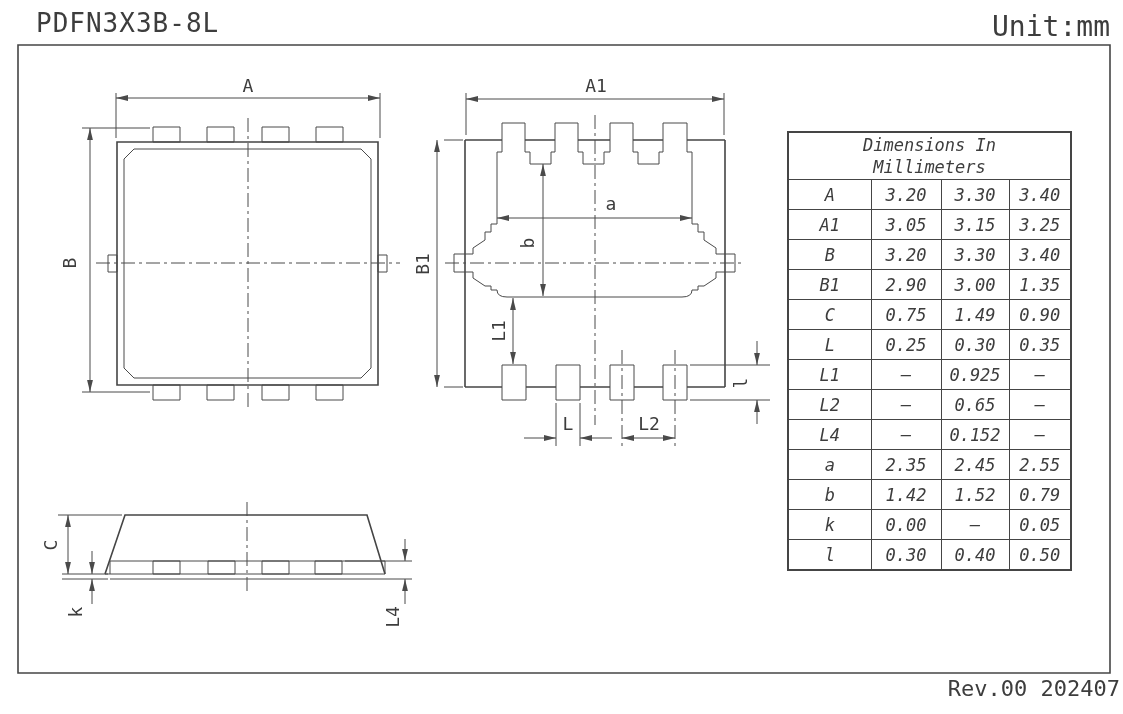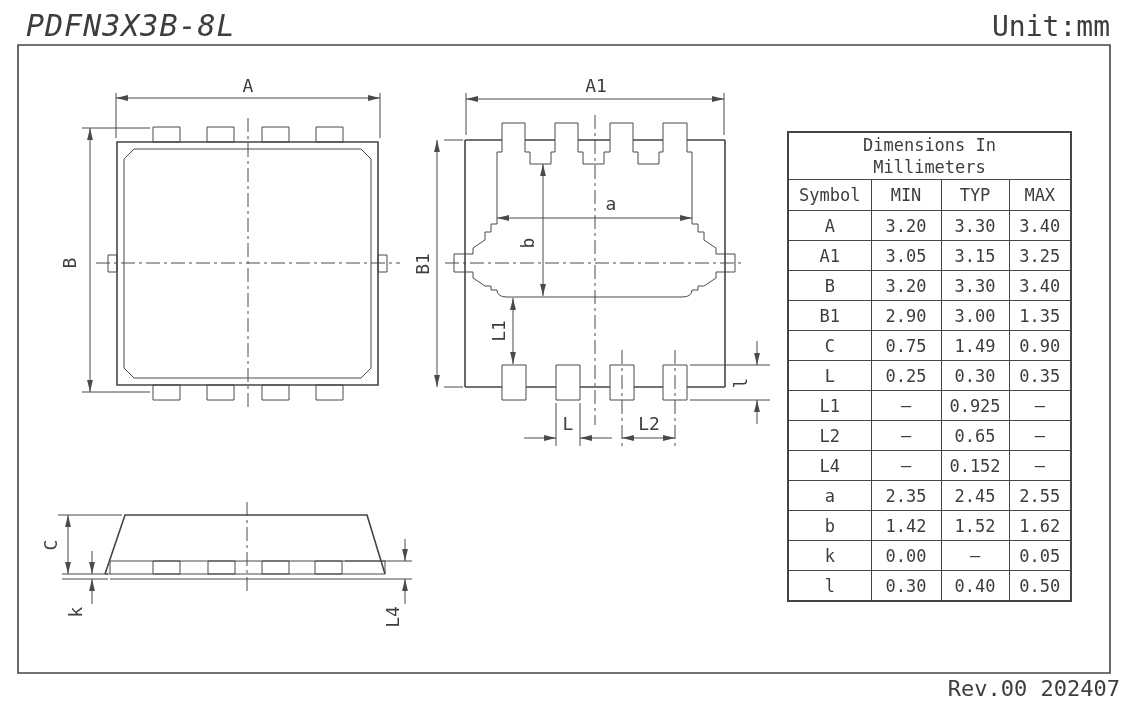--- a/index.html
+++ b/index.html
@@ -1,37 +1,37 @@
 <!DOCTYPE html>
 <html><head>
 <meta charset="utf-8">
 <style>
   html,body{margin:0;padding:0;background:#ffffff;}
   #sheet{
     position:relative;width:1123px;height:714px;background:#ffffff;
     font-family:"DejaVu Sans Mono", monospace;color:#3d3d3d;overflow:hidden;
   }
-  .hdr-title{position:absolute;left:26px;top:8px;font-size:30px;letter-spacing:1px;font-style:italic;}
+  .hdr-title{position:absolute;left:36px;top:8px;font-size:26px;letter-spacing:1px;}
   .hdr-unit{position:absolute;right:13px;top:10px;font-size:28px;}
   .ftr-rev{position:absolute;right:3px;top:676px;font-size:22px;}
   svg{position:absolute;left:0;top:0;}
   svg path,svg line,svg rect,svg polyline{vector-effect:non-scaling-stroke;}
   .thin{stroke:#4a4a4a;stroke-width:1;fill:none;}
   .thick{stroke:#454545;stroke-width:1.6;fill:none;}
   .cl{stroke:#4a4a4a;stroke-width:1;fill:none;stroke-dasharray:14 4 3 4;}
   .dimtxt{font-family:"DejaVu Sans Mono",monospace;font-size:18px;fill:#3d3d3d;}
   
   #dims-table{
     position:absolute;left:787px;top:131px;width:283px;
     border-collapse:collapse;table-layout:fixed;
     font-size:17px;color:#3d3d3d;
   }
   #dims-table td,#dims-table th{
     border:1px solid #454545;text-align:center;vertical-align:middle;
-    padding:0;font-weight:normal;overflow:hidden;white-space:nowrap;
+    padding:0;font-weight:normal;overflow:hidden;white-space:nowrap;font-style:italic;
   }
   #dims-table .ttl{height:46px;line-height:22px;font-size:17px;}
   #dims-table .hrow th{height:30px;}
   #dims-table td{height:29px;}
   #dims-table{border:2px solid #454545;}
   .c-sym{width:83px;} .c-min{width:70px;} .c-typ{width:68px;} .c-max{width:62px;}
 </style>
 </head>
 <body>
 
@@ -193,26 +193,20 @@
         <col class="c-typ">
         <col class="c-max">
       </colgroup>
     <thead>
       <tr>
         <th colspan="4" class="ttl">
           <span>Dimensions In</span><br>
           <span>Millimeters</span>
         </th>
       </tr>
-      <tr class="hrow">
-        <th>Symbol</th>
-        <th>MIN</th>
-        <th>TYP</th>
-        <th>MAX</th>
-      </tr>
     </thead>
     <tbody>
         <tr>
           <td>A</td>
           <td>3.20</td>
           <td>3.30</td>
           <td>3.40</td>
         </tr>
         <tr>
           <td>A1</td>
@@ -265,21 +259,21 @@
         <tr>
           <td>a</td>
           <td>2.35</td>
           <td>2.45</td>
           <td>2.55</td>
         </tr>
         <tr>
           <td>b</td>
           <td>1.42</td>
           <td>1.52</td>
-          <td>1.62</td>
+          <td>0.79</td>
         </tr>
         <tr>
           <td>k</td>
           <td>0.00</td>
           <td>–</td>
           <td>0.05</td>
         </tr>
         <tr>
           <td>l</td>
           <td>0.30</td>

